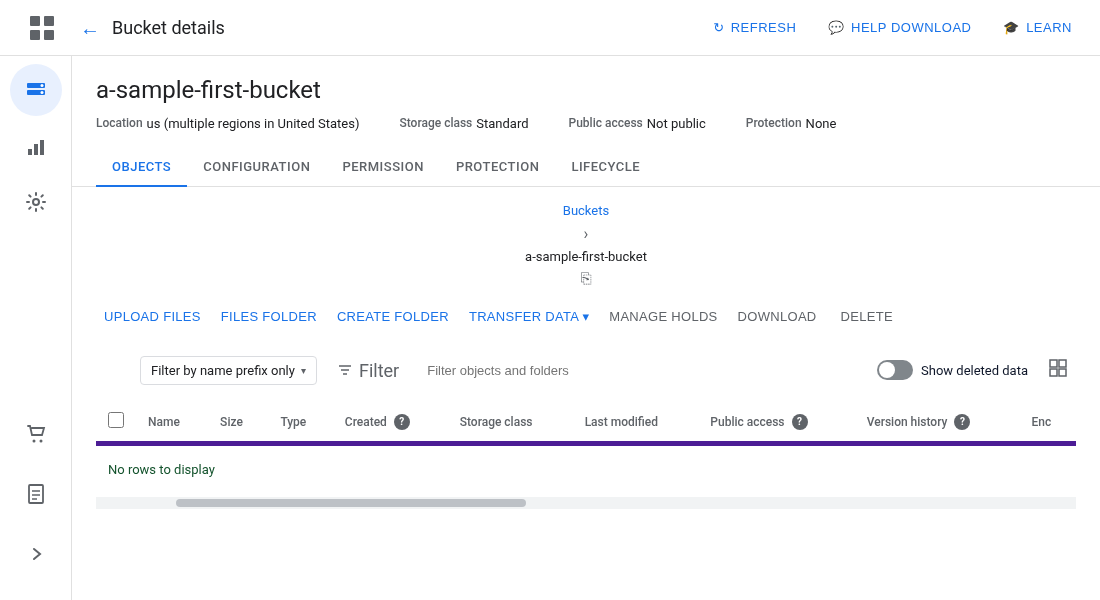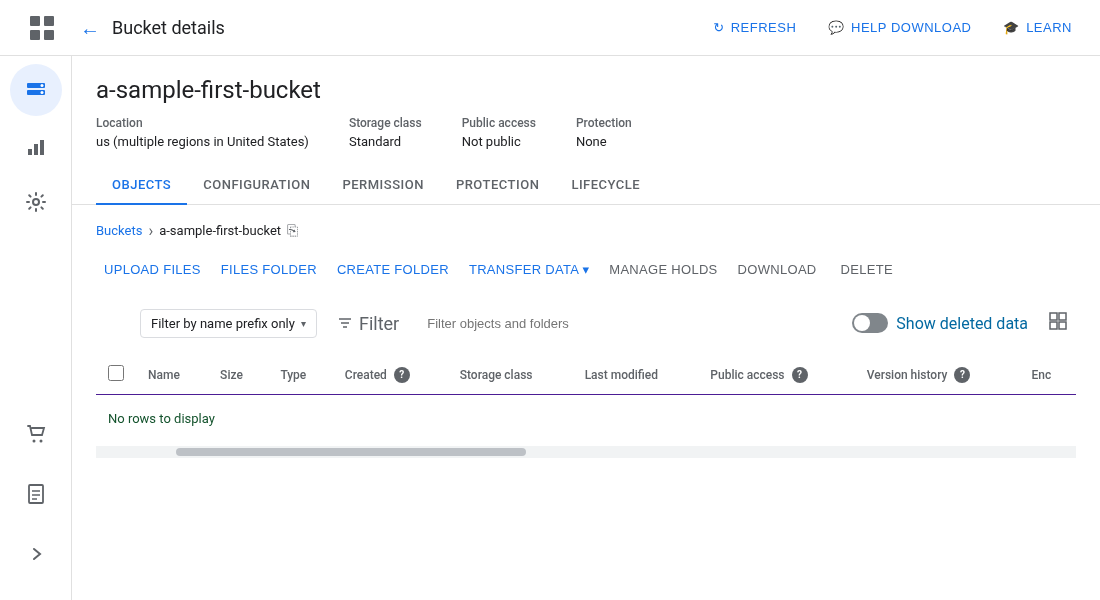--- a/index.html
+++ b/index.html
@@ -38,21 +38,21 @@
     .sidebar-item.active { background: #e8f0fe; color: #1a73e8; }
     .sidebar-bottom { margin-top: auto; padding-bottom: 16px; display: flex; flex-direction: column; align-items: center; gap: 4px; }
 
     
     .content { flex: 1; overflow: auto; background: #fff; }
 
     
     .bucket-header { padding: 20px 24px 0 24px; }
     .bucket-name { font-size: 24px; font-weight: 400; color: #202124; margin-bottom: 12px; }
     .bucket-meta { display: flex; gap: 40px; margin-bottom: 16px; }
-    .meta-group { display: flex; flex-direction: column; gap: 4px; }
+    .meta-group { display: flex; gap: 4px; }
     .meta-label { font-size: 12px; color: #5f6368; font-weight: 500; }
     .meta-value { font-size: 13px; color: #202124; }
 
     
     .tabs {
       display: flex; border-bottom: 1px solid #e0e0e0;
       padding: 0 24px; margin-top: 8px;
     }
     .tab {
       padding: 12px 16px; font-size: 13px; font-weight: 500; letter-spacing: 0.5px;
@@ -66,21 +66,21 @@
     .new-badge {
       display: inline-block; background: #1a73e8; color: #fff;
       font-size: 10px; font-weight: 700; padding: 1px 5px; border-radius: 2px;
       margin-left: 6px; vertical-align: middle;
     }
 
     
     .objects-panel { padding: 16px 24px; }
 
     
-    .breadcrumb { display: flex; align-items: center; gap: 6px; margin-bottom: 16px; font-size: 13px; color: #5f6368; }
+    .breadcrumb { display: flex; align-items: center; gap: 6px; margin-bottom: 16px; font-size: 13px; color: #5f6368; flex-direction: column; }
     .breadcrumb a { color: #1a73e8; text-decoration: none; cursor: pointer; }
     .breadcrumb-sep { color: #5f6368; font-size: 16px; }
     .breadcrumb-current { color: #202124; }
     .copy-icon { color: #5f6368; cursor: pointer; font-size: 14px; }
 
     
     .action-bar { display: flex; align-items: center; gap: 4px; margin-bottom: 16px; flex-wrap: wrap; }
     .action-btn {
       font-size: 13px; font-weight: 500; color: #1a73e8; cursor: pointer;
       padding: 6px 8px; background: none; border: none; letter-spacing: 0.3px;
@@ -100,36 +100,36 @@
     .filter-icon-btn {
       display: flex; align-items: center; gap: 6px; color: #5f6368; cursor: pointer;
       font-size: 18px; padding: 4px 8px;
     }
     .filter-input {
       flex: 1; border: none; outline: none; font-size: 13px; color: #5f6368;
       padding: 4px 8px;
     }
     .filter-spacer { flex: 1; }
     .show-deleted {
-      display: flex; align-items: center; gap: 8px; font-size: 16px; color: #0369a1;
+      display: flex; align-items: center; gap: 8px; font-size: 13px; color: #0f172a;
     }
     .toggle-switch {
       width: 36px; height: 20px; background: #80868b; border-radius: 10px;
       position: relative; cursor: pointer; display: flex; align-items: center;
     }
     .toggle-knob {
       width: 16px; height: 16px; background: #fff; border-radius: 50%;
       position: absolute; left: 2px; transition: left 0.2s;
     }
     .grid-view-btn { color: #5f6368; cursor: pointer; font-size: 18px; padding: 4px 8px; }
 
     
     .table-container { overflow-x: auto; margin-top: 8px; }
     table { width: 100%; border-collapse: collapse; }
-    thead tr { border-bottom: 1px solid #4c1d95; }
+    thead tr { border-bottom: 5px solid #4c1d95; }
     th {
       text-align: left; padding: 10px 12px; font-size: 12px; font-weight: 500;
       color: #5f6368; white-space: nowrap;
     }
     .th-check { width: 40px; }
     td { padding: 12px 12px; font-size: 13px; color: #5f6368; }
     .no-rows { text-align: left; padding: 16px 12px; font-size: 13px; color: #14532d; }
     .help-icon {
       display: inline-flex; align-items: center; justify-content: center;
       width: 16px; height: 16px; background: #5f6368; color: #fff;

